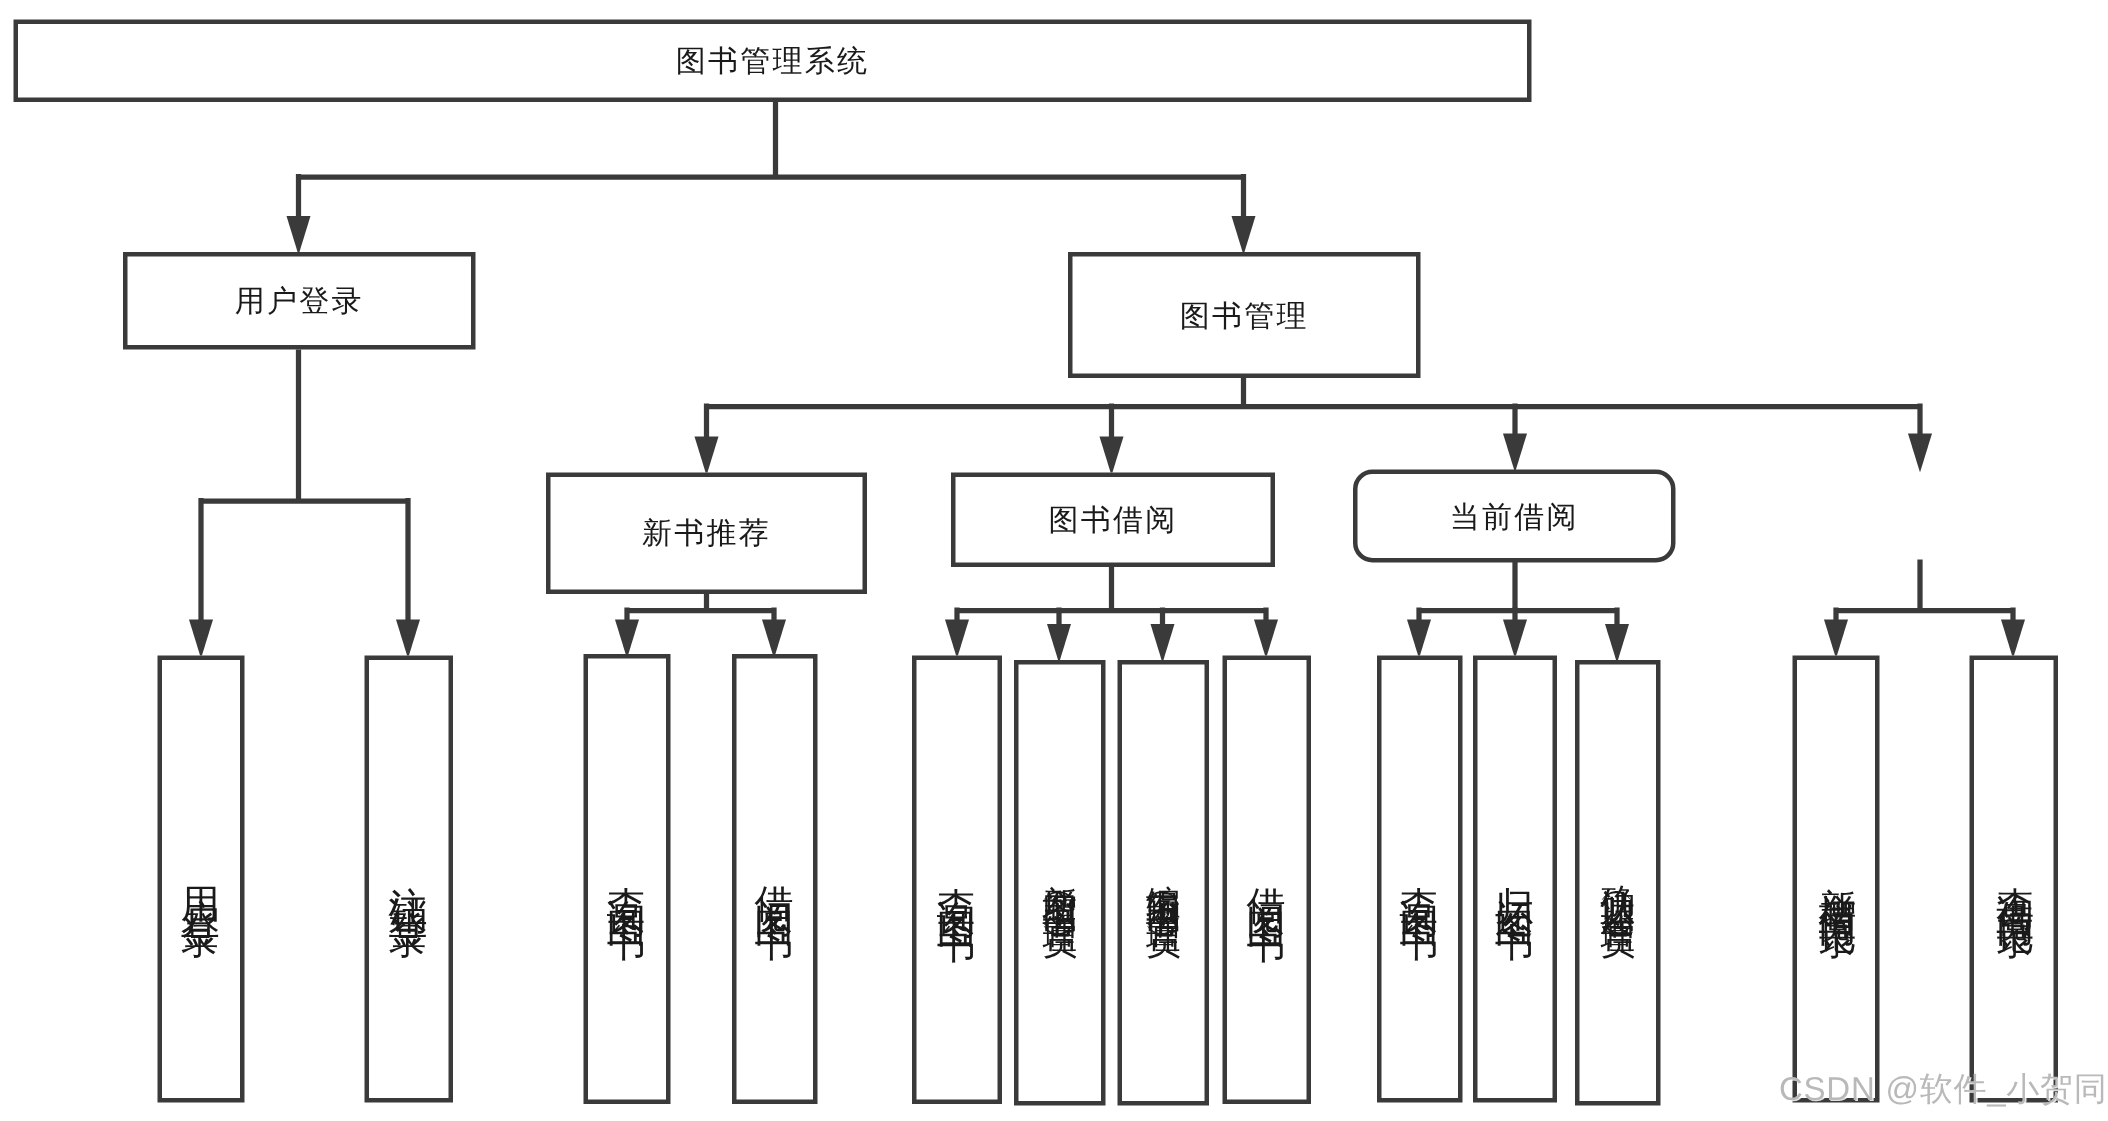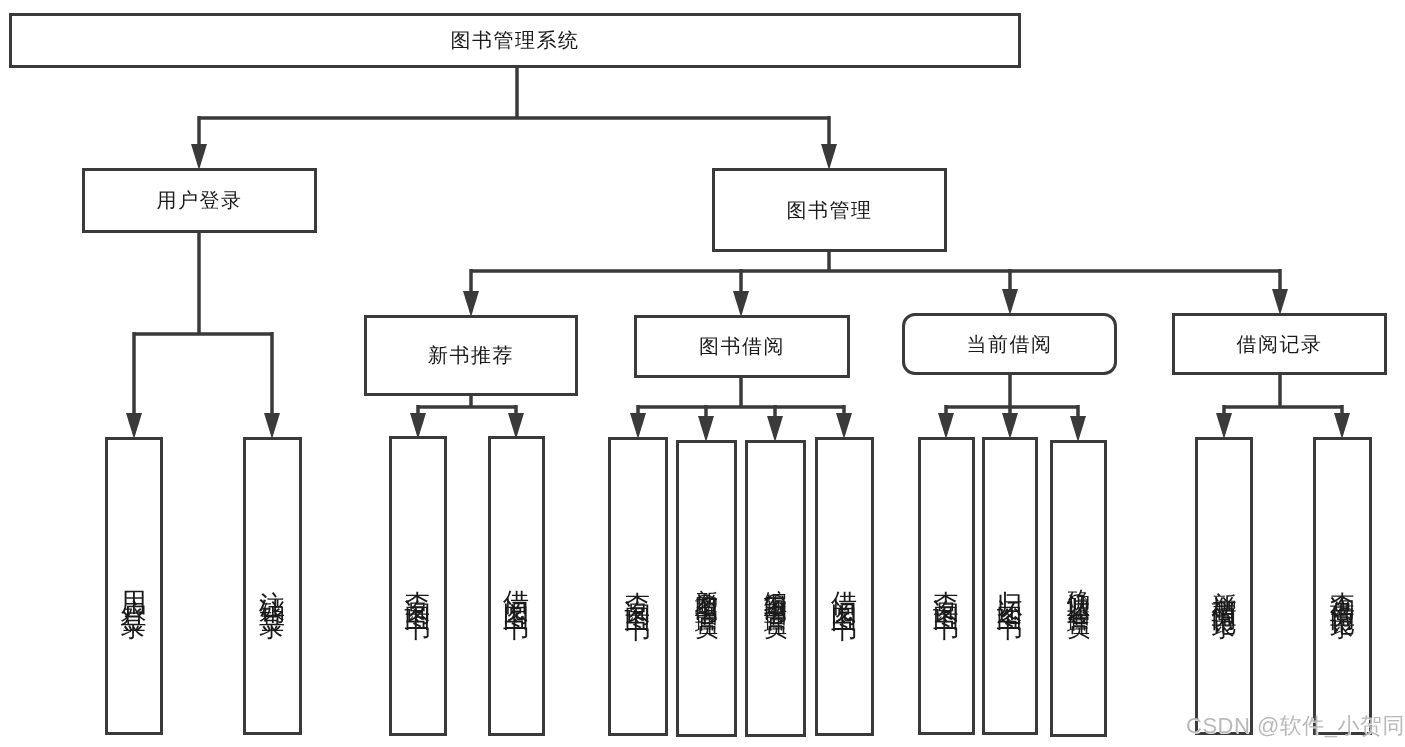--- a/index.html
+++ b/index.html
@@ -155,23 +155,20 @@
 
   <div class="box" style="left:364px; top:315px; width:214px; height:81px;">
     <span>新书推荐</span>
   </div>
   <div class="box" style="left:634px; top:315px; width:216px; height:63px;">
     <span>图书借阅</span>
   </div>
   <div class="box" style="left:902px; top:313px; width:215px; height:62px;border-radius:13px;">
     <span>当前借阅</span>
   </div>
-  <div class="box" style="left:1172px; top:313px; width:215px; height:62px;">
-    <span>借阅记录</span>
-  </div>
 
   <div class="vbox" style="left:105px; top:437px; width:58px; height:298px;">
     <span>用户登录</span>
   </div>
   <div class="vbox" style="left:243px; top:437px; width:59px; height:298px;">
     <span>注销登录</span>
   </div>
 
   <div class="vbox" style="left:389px; top:436px; width:58px; height:300px;">
     <span>查询图书</span>

